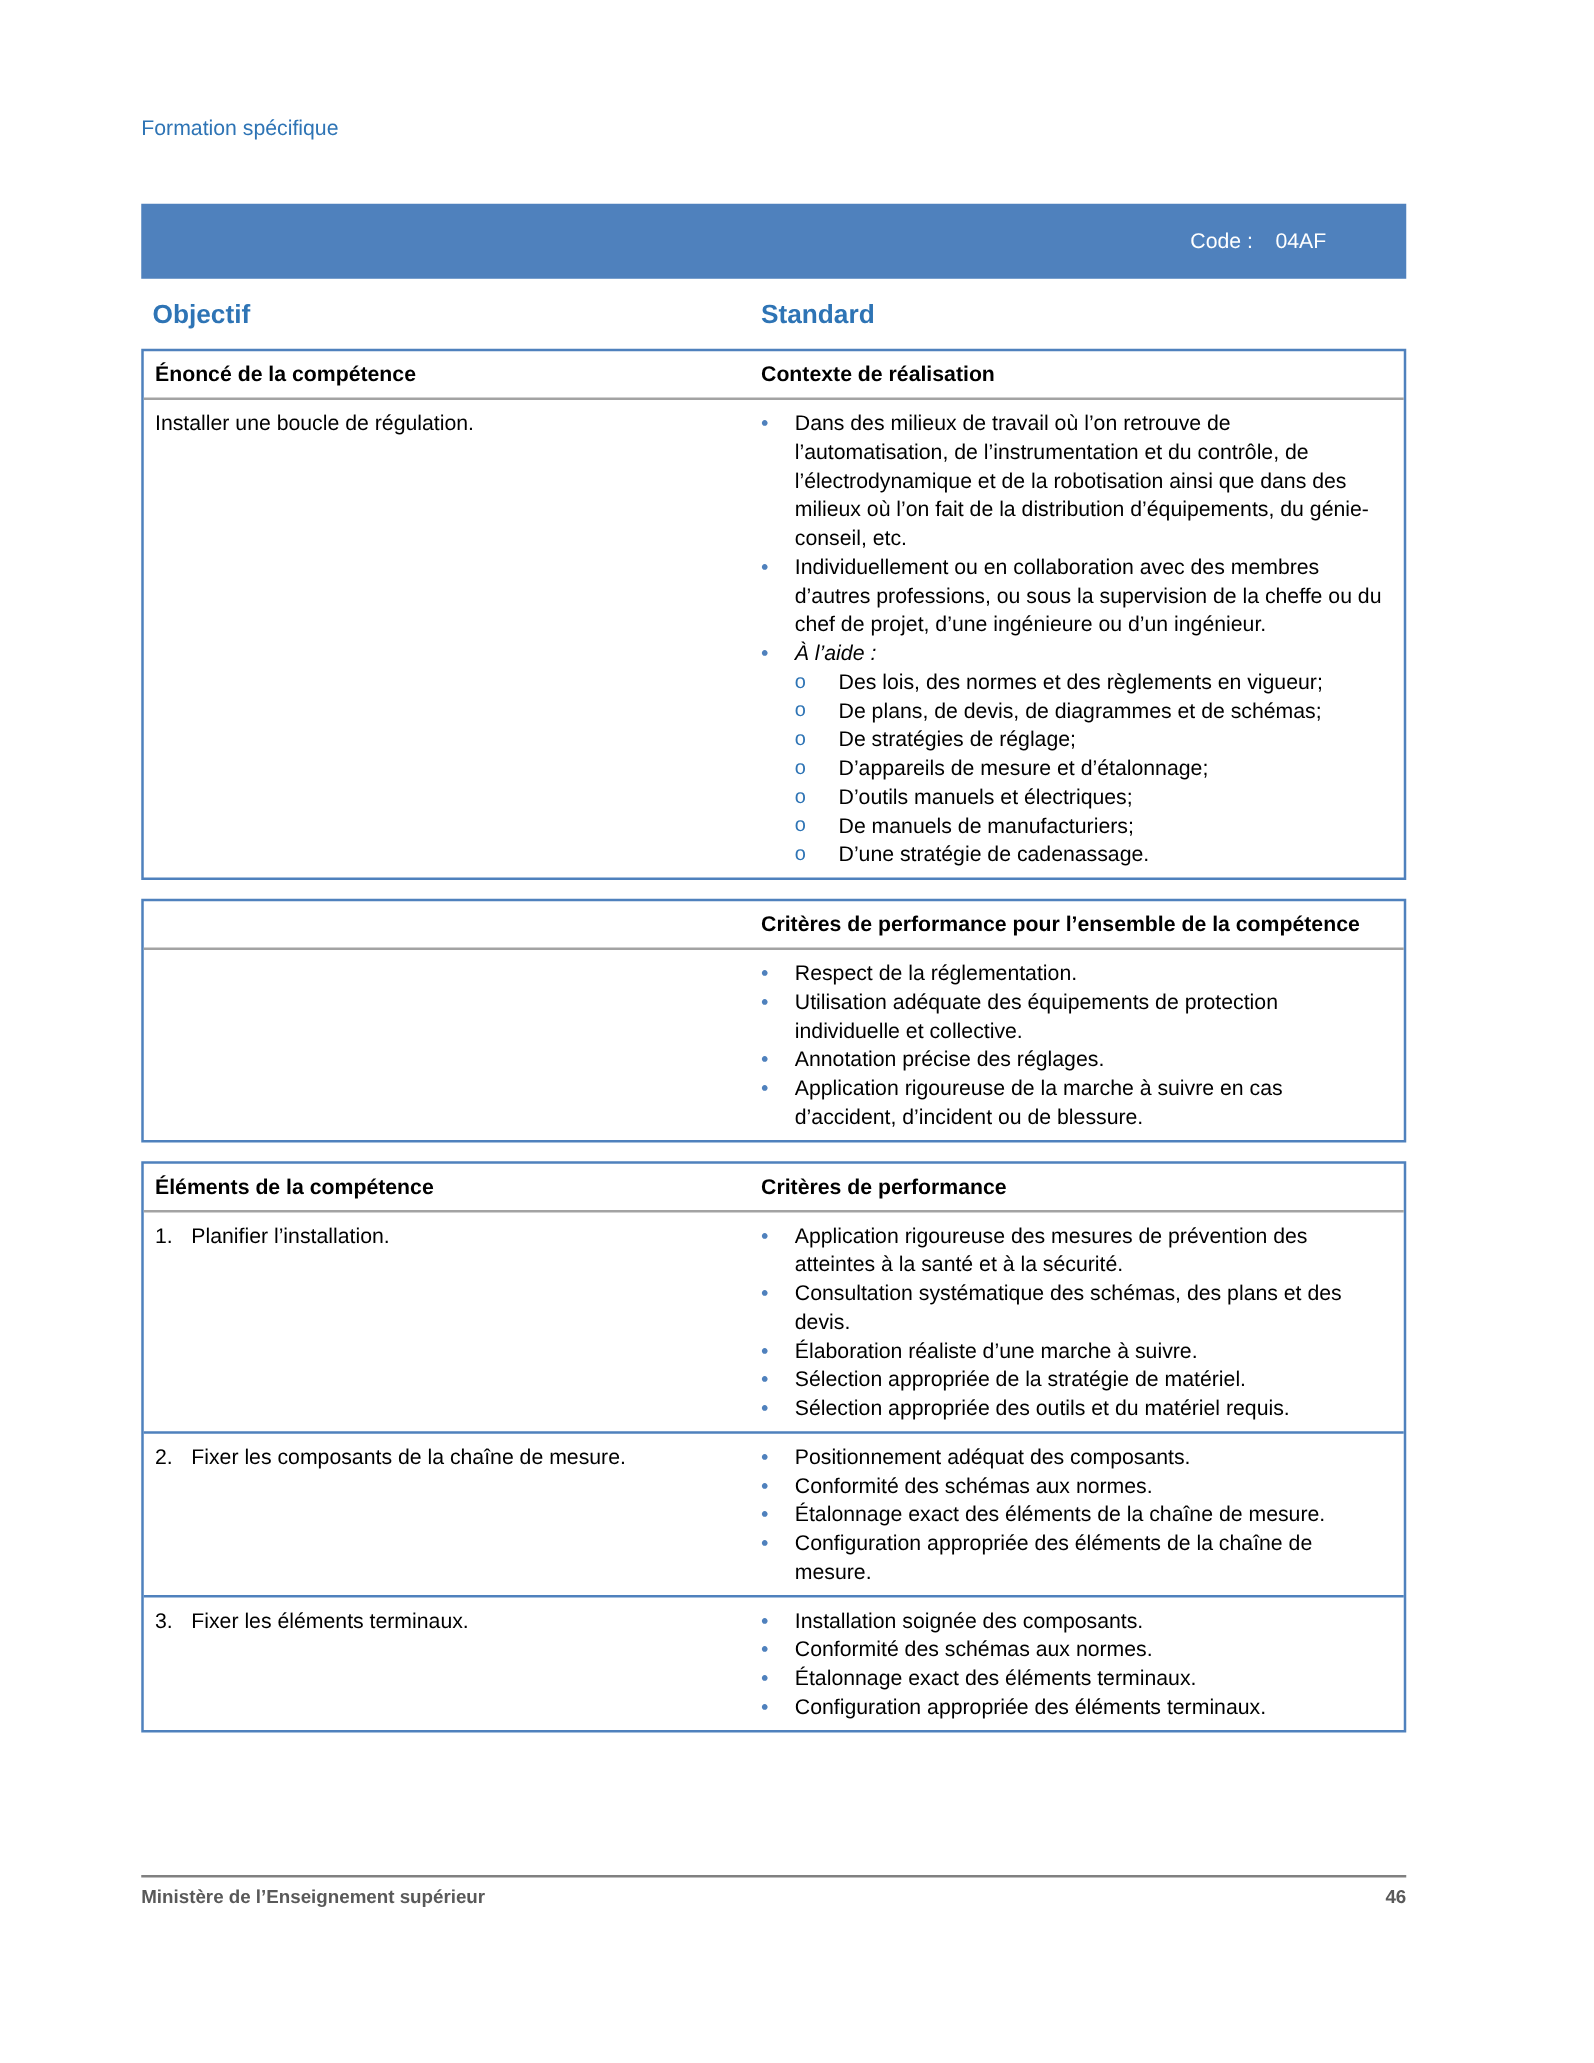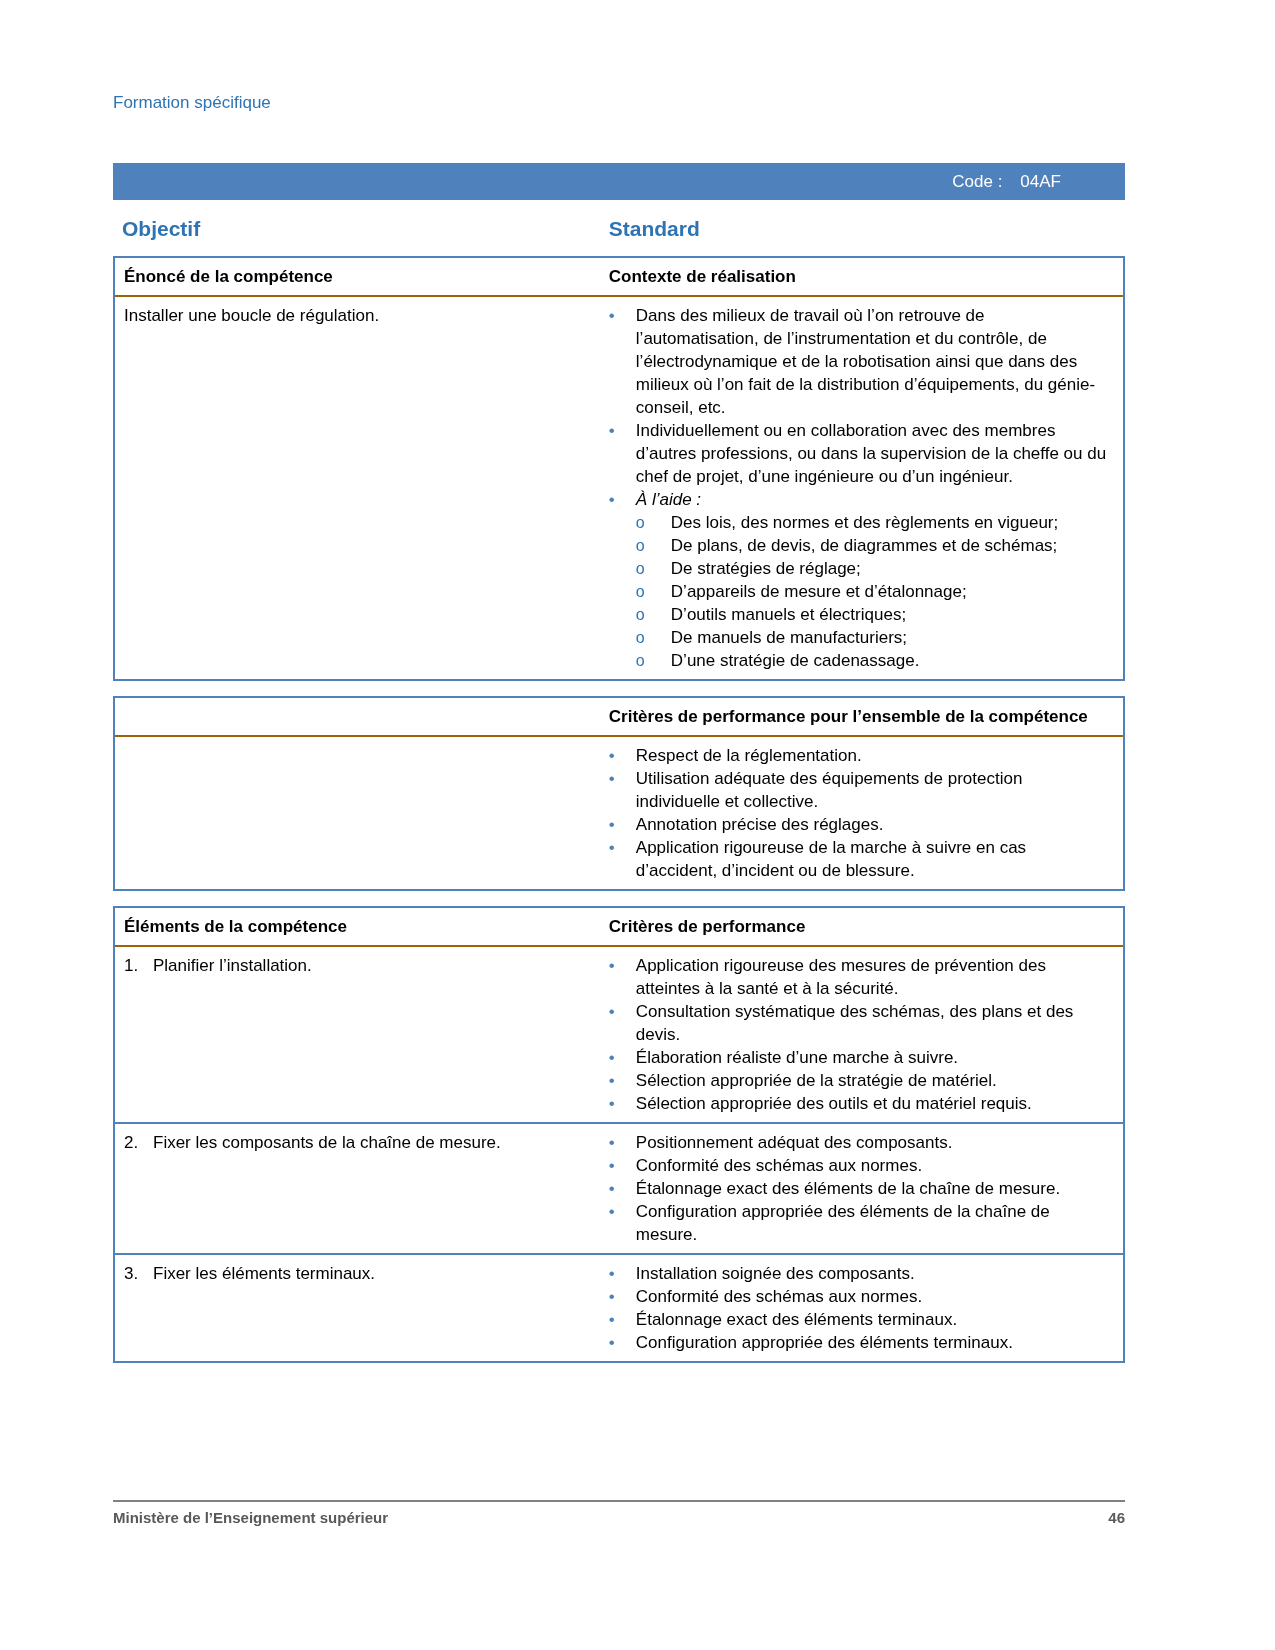--- a/index.html
+++ b/index.html
@@ -4,33 +4,33 @@
 <style>
   * { margin:0; padding:0; box-sizing:border-box; }
   html,body { background:#ffffff; }
   body {
     width:1275px; height:1650px; position:relative;
     font-family:"Liberation Sans", sans-serif; color:#000000;
   }
   .content { position:absolute; left:113px; top:0; width:1012px; }
   .page-label { padding-top:93px; color:#2e74b5; font-size:17px; }
   .code-bar {
-    margin-top:50px; height:37px; background:#4f81bd; color:#ffffff;
+    margin-top:50px; height:60px; background:#4f81bd; color:#ffffff;
     font-size:17px; display:flex; justify-content:flex-end; align-items:center;
     padding-right:64px;
   }
   .code-value { margin-left:18px; }
   .col-titles { display:flex; margin-top:17px; }
   .col-titles .t-left { width:48%; padding-left:9px; }
   .col-titles .t-right { width:52%; padding-left:10px; }
   .title { color:#2e74b5; font-weight:bold; font-size:21px; }
   .tbl { border:2px solid #4f81bd; margin-top:15px; font-size:17px; line-height:23px; }
   .row { display:flex; }
   .hdr { font-weight:bold; }
-  .hdr { border-bottom:2px solid #a16207; }
+  .hdr { border-bottom:2px solid #a3a3a3; }
   .body-row + .body-row { border-top:2px solid #4f81bd; }
   .cl { width:48%; padding:7px 12px 7px 9px; }
   .cr { width:52%; padding:7px 14px 7px 10px; }
   .bullet { display:flex; }
   .b-marker { flex:none; width:27px; color:#4f81bd; }
   .b-text { flex:1; }
   .sub { margin-left:27px; }
   .sub .b-marker { width:35px; color:#2e74b5; font-size:16px; }
   .sub .b-text { }
   .it { font-style:italic; }
@@ -67,21 +67,21 @@
     </div>
     <div class="row body-row">
       <div class="cl">Installer une boucle de régulation.</div>
       <div class="cr">
         <div class="bullet">
           <span class="b-marker">•</span>
           <span class="b-text">Dans des milieux de travail où l’on retrouve de l’automatisation, de l’instrumentation et du contrôle, de l’électrodynamique et de la robotisation ainsi que dans des milieux où l’on fait de la distribution d’équipements, du génie-conseil, etc.</span>
         </div>
         <div class="bullet">
           <span class="b-marker">•</span>
-          <span class="b-text">Individuellement ou en collaboration avec des membres d’autres professions, ou dans la supervision de la cheffe ou du chef de projet, d’une ingénieure ou d’un ingénieur.</span>
+          <span class="b-text">Individuellement ou en collaboration avec des membres d’autres professions, ou sous la supervision de la cheffe ou du chef de projet, d’une ingénieure ou d’un ingénieur.</span>
         </div>
         <div class="bullet">
           <span class="b-marker">•</span>
           <span class="b-text it">À l’aide :</span>
         </div>
         <div class="bullet sub">
           <span class="b-marker">o</span>
           <span class="b-text">Des lois, des normes et des règlements en vigueur;</span>
         </div>
         <div class="bullet sub">

